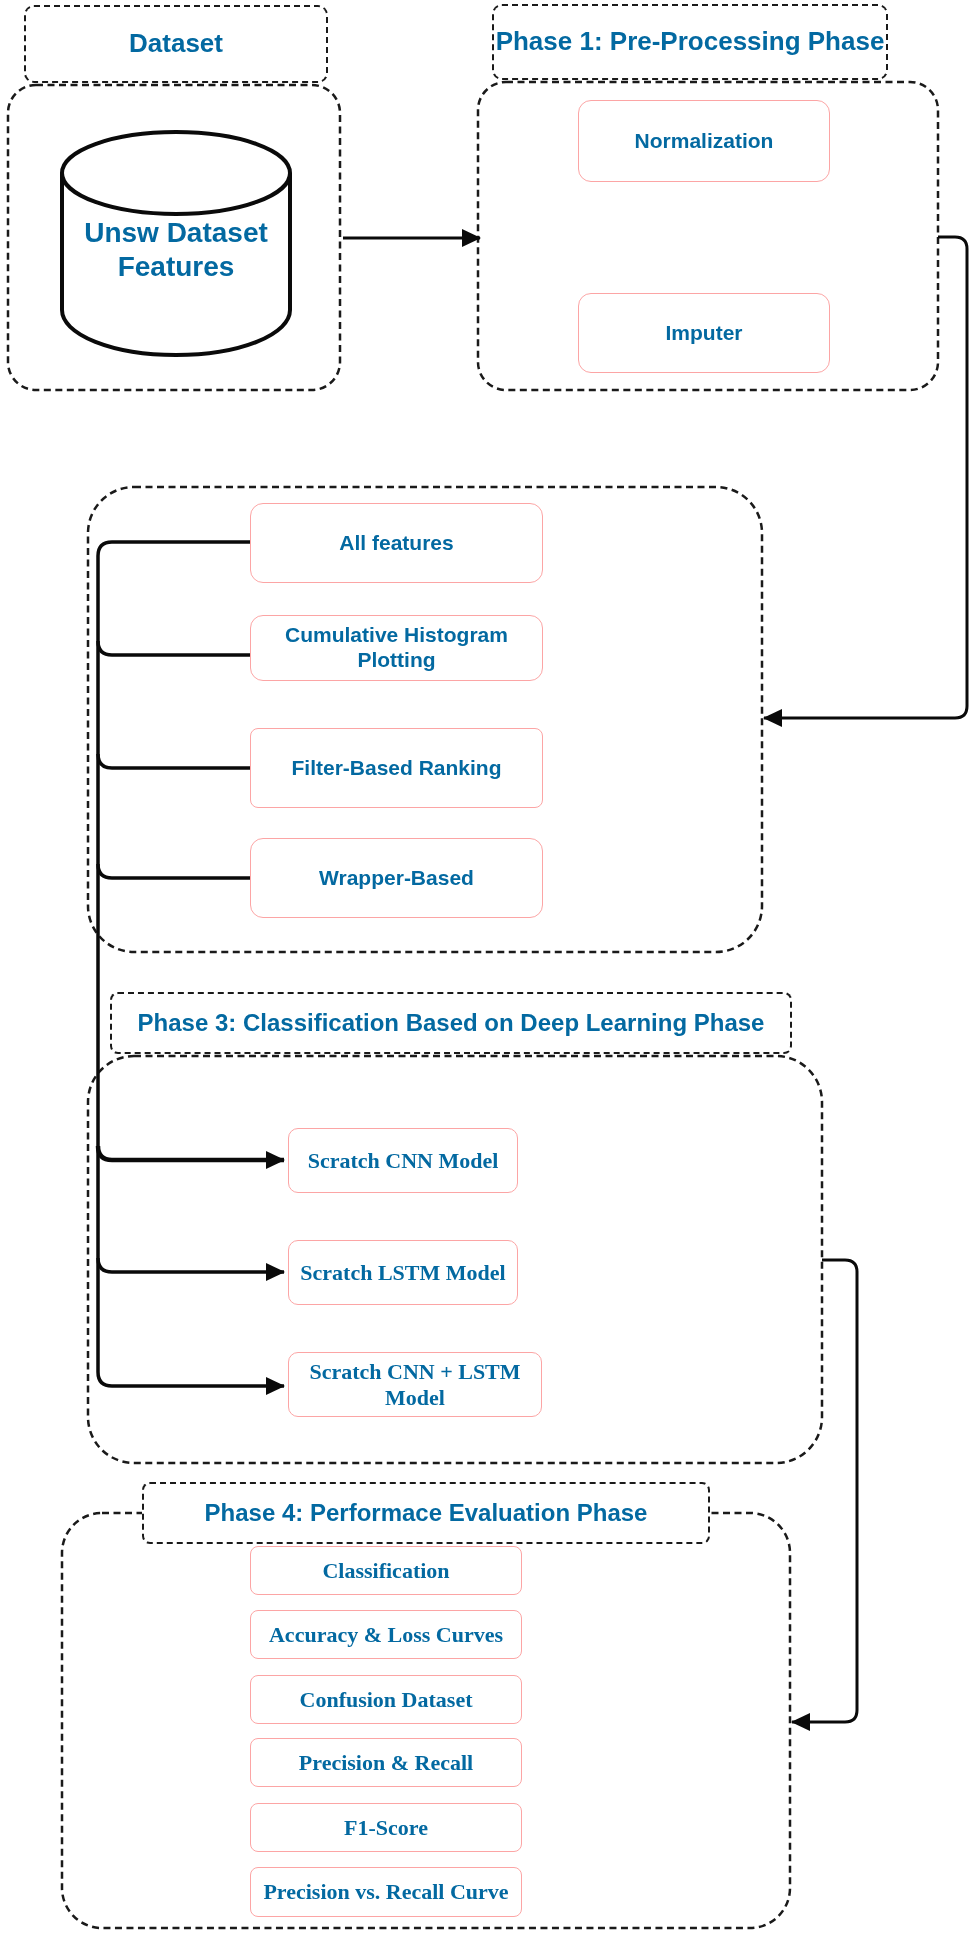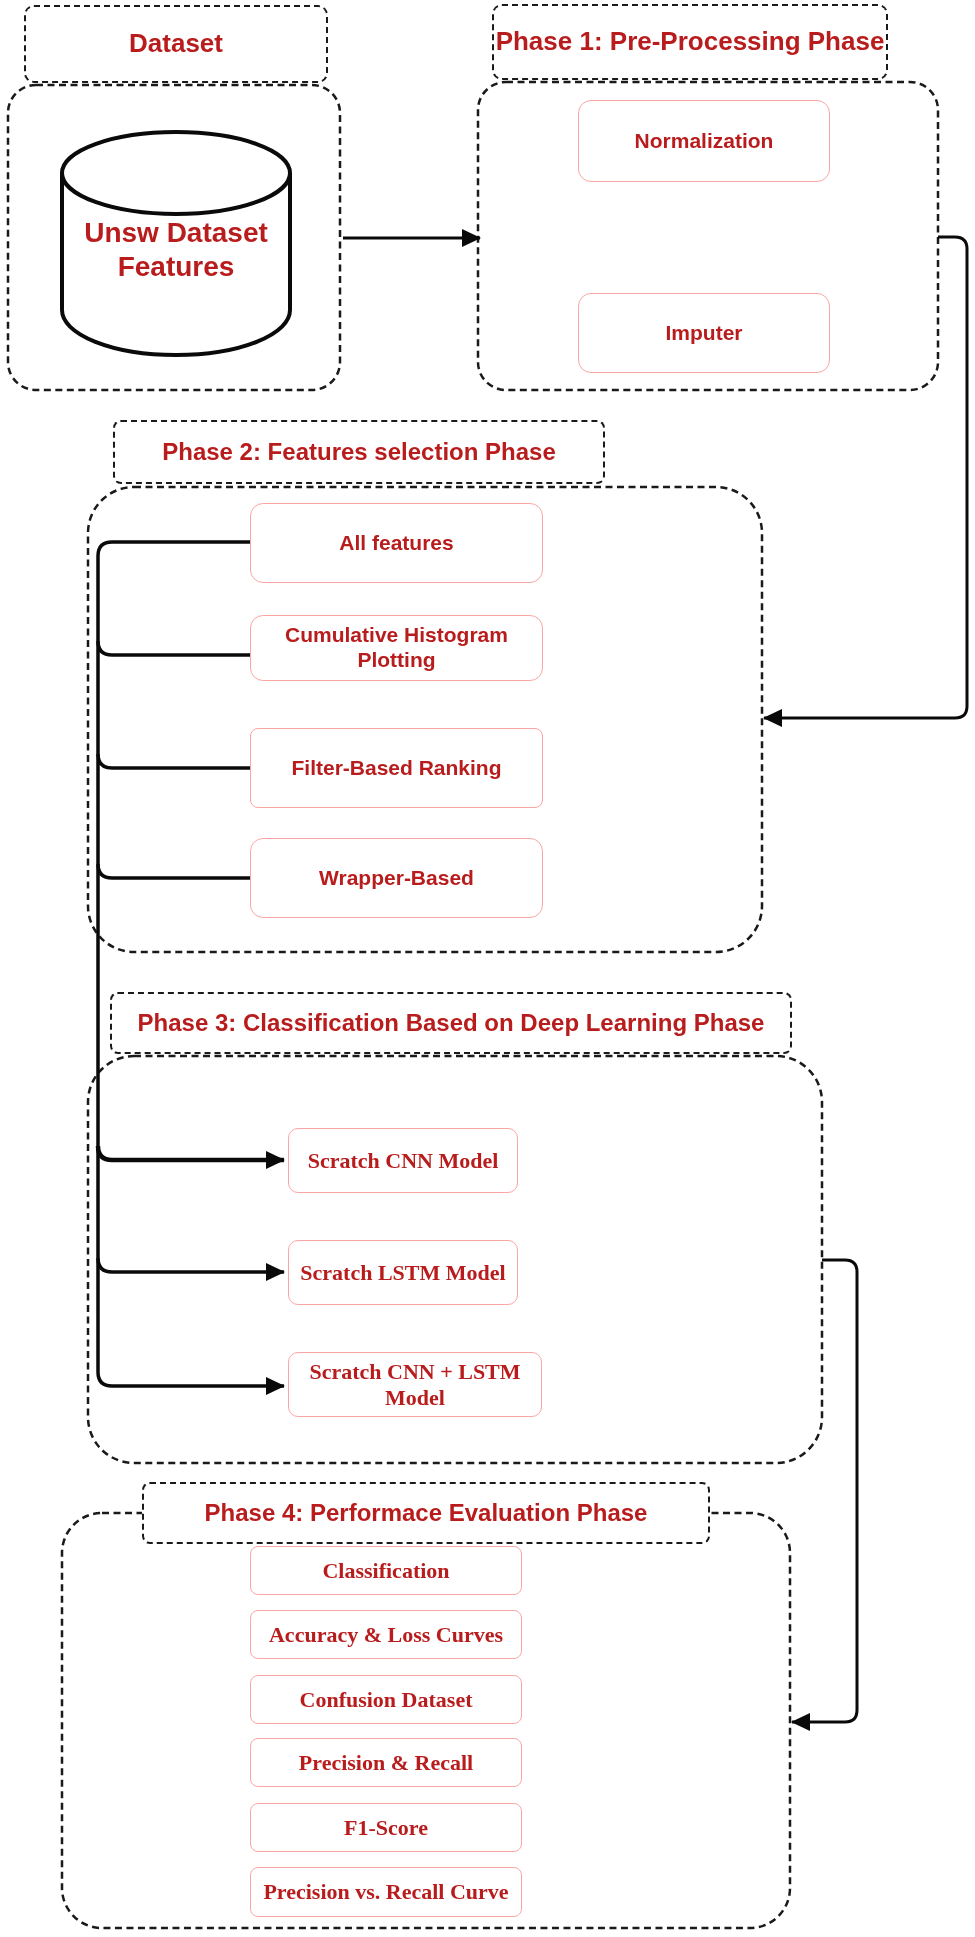--- a/index.html
+++ b/index.html
@@ -1,18 +1,18 @@
 <!DOCTYPE html>
 <html><head>
 <meta charset="utf-8">
 <style>
   html,body{margin:0;padding:0;background:#ffffff;}
   #stage{
     position:relative;width:975px;height:1937px;background:#ffffff;
-    font-family:"Liberation Sans","DejaVu Sans",sans-serif;color:#b91c1c;overflow:hidden;
+    font-family:"Liberation Sans","DejaVu Sans",sans-serif;color:#0369a1;overflow:hidden;
   }
   #wires{position:absolute;left:0;top:0;width:975px;height:1937px;}
   .hdr{
     position:absolute;box-sizing:border-box;background:#ffffff;
     border:2.5px dashed #1a1a1a;border-radius:10px;
     display:flex;align-items:center;justify-content:center;text-align:center;
     font-weight:bold;line-height:1.2;
   }
   .hdr.big{font-size:26px;}
   .hdr.mid{font-size:24px;}
@@ -65,21 +65,20 @@
     <path d="M822,1260 H845 Q857,1260 857,1272 V1710 Q857,1722 845,1722 H792" fill="none" stroke="#0a0a0a" stroke-width="3" marker-end="url(#arr)"></path>
   </svg>
 
   <div class="hdr big" style="left:24px;top:5px;width:304px;height:78px;">Dataset</div>
   <div class="cyl-text">
     <div>Unsw Dataset</div>
     <div>Features</div>
   </div>
 
   <div class="hdr big" style="left:492px;top:4px;width:396px;height:76px;">Phase 1: Pre-Processing Phase</div>
-  <div class="hdr mid" style="left:113px;top:420px;width:492px;height:64px;border-radius:8px;">Phase 2: Features selection Phase</div>
   <div class="hdr mid" style="left:110px;top:992px;width:682px;height:62px;border-radius:8px;">Phase 3: Classification Based on Deep Learning Phase</div>
   <div class="hdr mid" style="left:142px;top:1482px;width:568px;height:62px;border-radius:8px;">Phase 4: Performace Evaluation Phase</div>
 
   <div class="solid-box sans" style="left:578px;top:100px;width:252px;height:82px;">Normalization</div>
   <div class="solid-box sans" style="left:578px;top:293px;width:252px;height:80px;">Imputer</div>
 
   <div class="solid-box sans" style="left:250px;top:503px;width:293px;height:80px;">All features</div>
   <div class="solid-box sans" style="left:250px;top:615px;width:293px;height:66px;">Cumulative Histogram Plotting</div>
   <div class="solid-box sans" style="left:250px;top:728px;width:293px;height:80px;border-radius:8px;">Filter-Based Ranking</div>
   <div class="solid-box sans" style="left:250px;top:838px;width:293px;height:80px;">Wrapper-Based</div>

